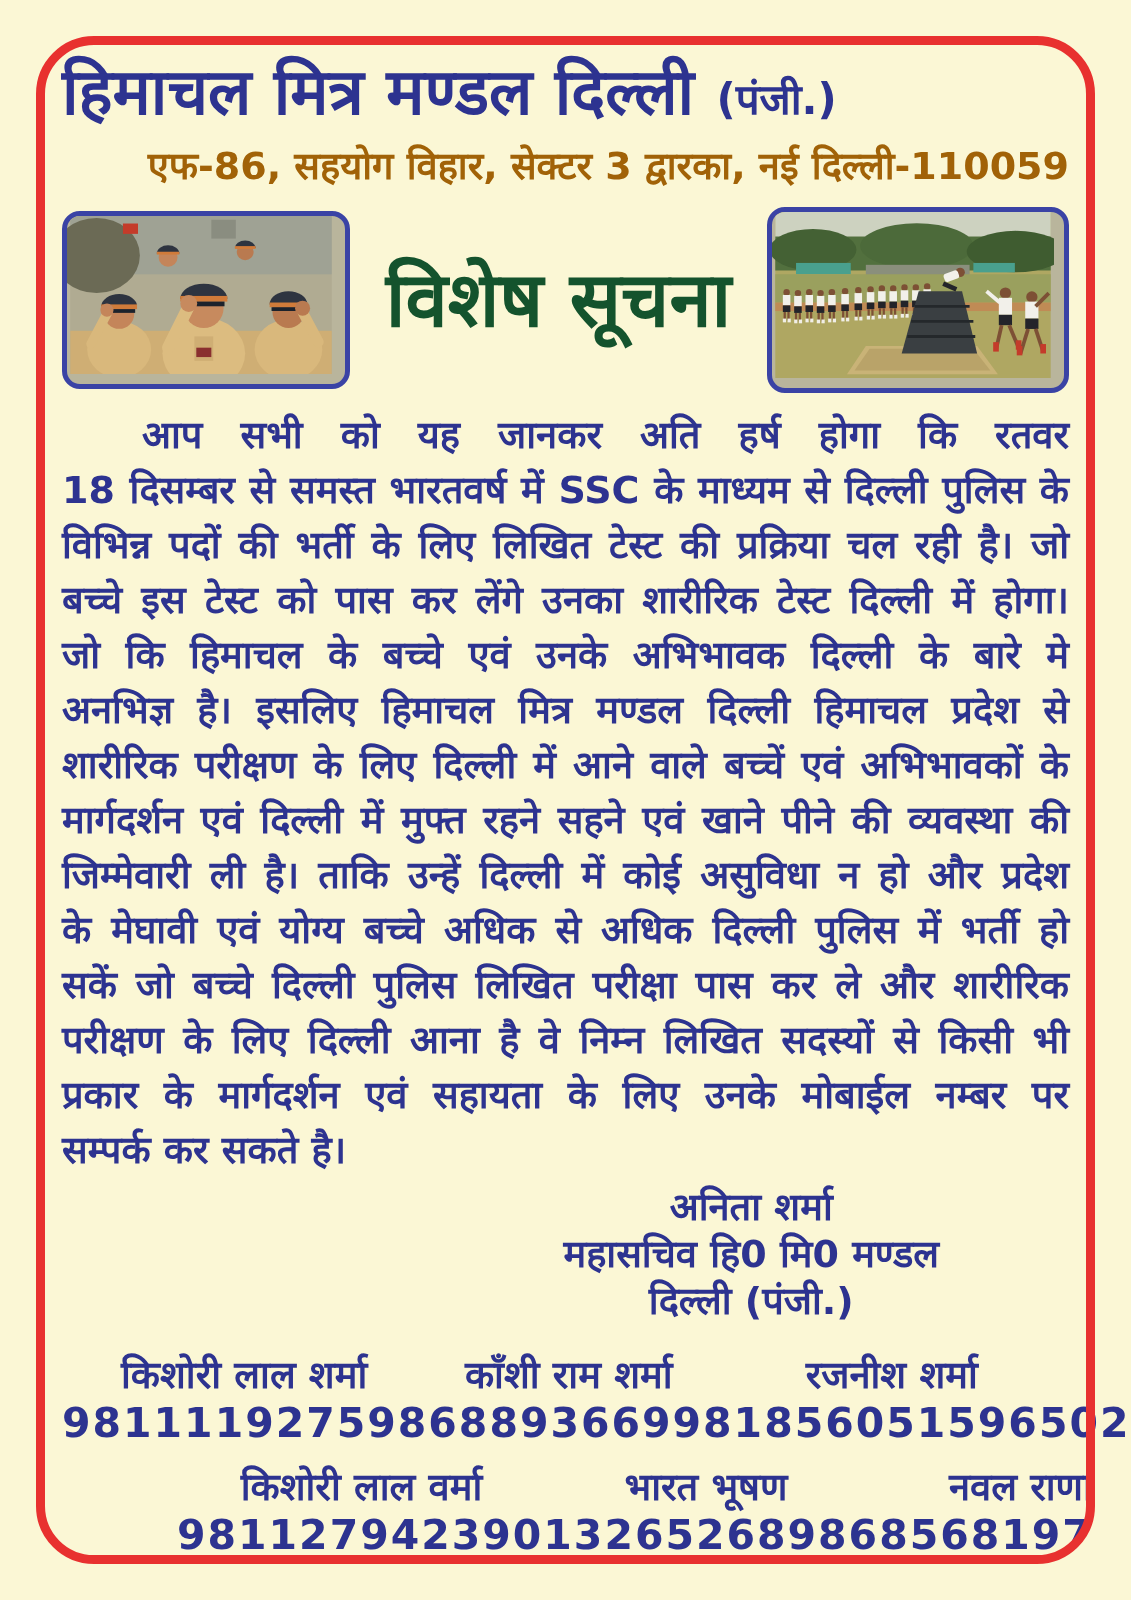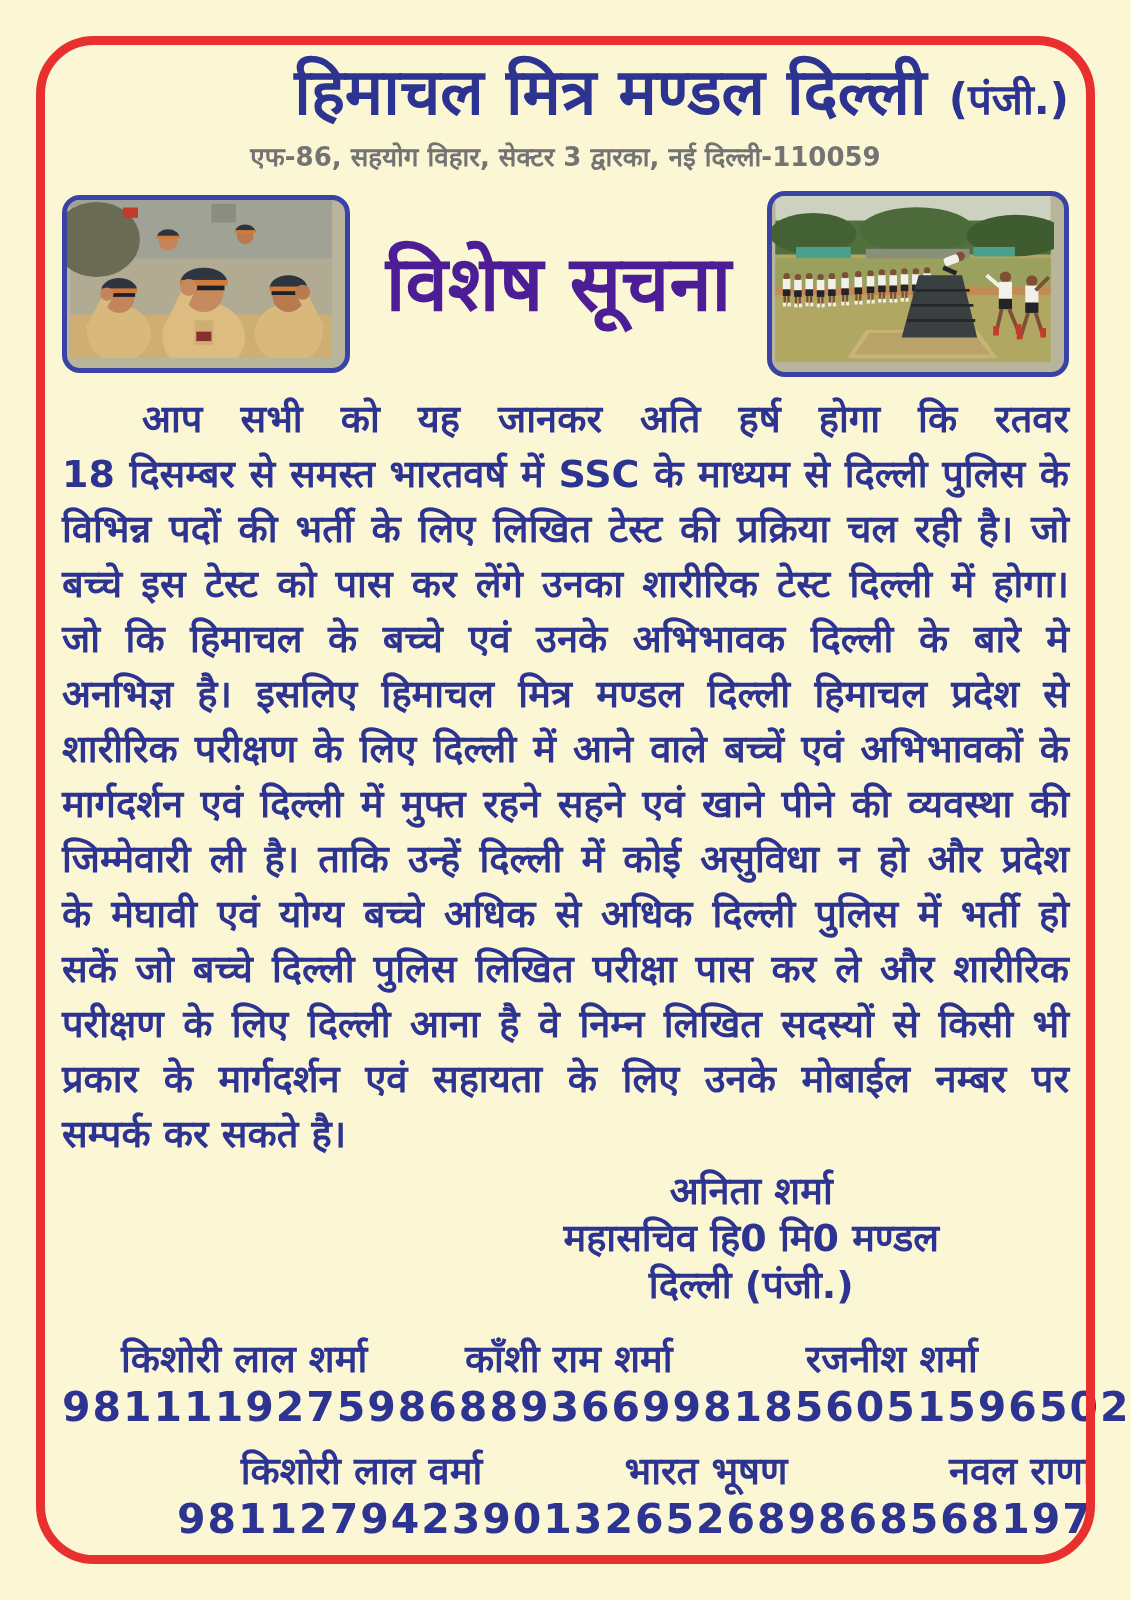--- a/index.html
+++ b/index.html
@@ -11,39 +11,39 @@
   }
   .frame {
     position:absolute; inset:36px; border:9px solid #E8312F;
     border-radius:58px; pointer-events:none; z-index:5;
   }
   .content {
     position:absolute; top:48px; left:62px; right:62px; bottom:48px;
     display:flex; flex-direction:column;
   }
   .org-title {
-    text-align:right; font-size:64px; line-height:1.15; color:#2D3390;
+    text-align:left; font-size:64px; line-height:1.15; color:#2D3390;
     margin-top:8px; white-space:nowrap;
   }
   .org-title .suffix { font-size:42px; }
   .org-address {
-    text-align:center; font-size:26px; margin-top:8px; color:#737373;
+    text-align:right; font-size:38px; margin-top:8px; color:#a16207;
   }
   .photo-row {
     display:flex; align-items:center; justify-content:space-between;
     margin-top:18px; height:184px;
   }
   .photo {
     border:5px solid #3A43A5; border-radius:18px; overflow:hidden;
     background:#b9b59c; flex:0 0 auto; line-height:0;
   }
   .photo.left  { width:278px; height:168px; }
   .photo.right { width:292px; height:176px; }
   .notice-heading {
-    color:#4c1d95; font-size:76px; line-height:1; text-align:center;
+    color:#14532d; font-size:76px; line-height:1; text-align:center;
     flex:1 1 auto; white-space:nowrap;
   }
   .body-text { margin-top:16px; font-size:38px; line-height:55px; color:#2D3390; }
   .body-line { text-align:justify; text-align-last:justify; }
   .body-line.first { text-indent:80px; }
   .body-line.last  { text-align:justify; text-align-last:left; }
   .signature {
     width:-moz-fit-content; width:fit-content;
     margin:6px 130px 0 auto; text-align:center;
     font-size:38px; line-height:47px; color:#2D3390;

